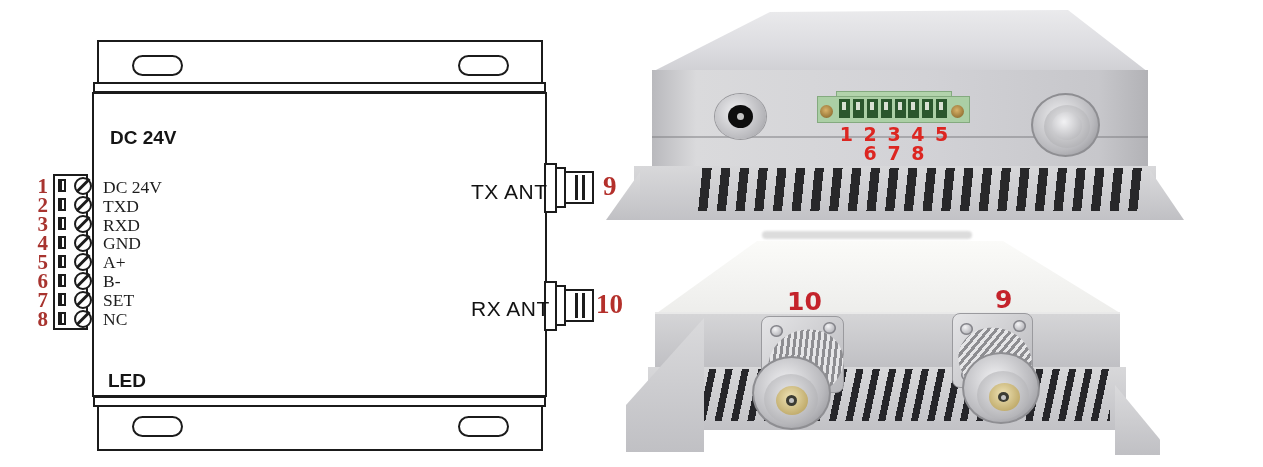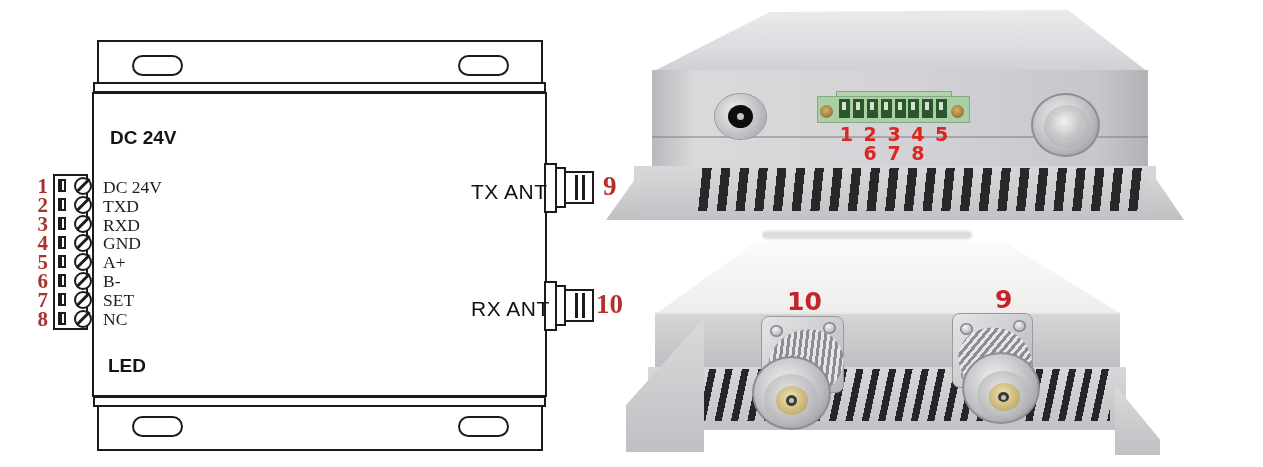--- a/index.html
+++ b/index.html
@@ -74,21 +74,21 @@
     <div class="abs ln" style="left:93px;top:82px;width:453px;height:11px"></div>
 
     <div class="abs ln" style="left:92px;top:92px;width:455px;height:305px"></div>
 
     <div class="abs ln" style="left:93px;top:396px;width:453px;height:11px"></div>
     <div class="abs ln" style="left:97px;top:405px;width:446px;height:46px"></div>
     <div class="abs slot" style="left:132px;top:416px;width:51px;height:21px"></div>
     <div class="abs slot" style="left:458px;top:416px;width:51px;height:21px"></div>
 
     <div class="abs boldsans" style="left:110px;top:127px">DC 24V</div>
-    <div class="abs boldsans" style="left:108px;top:355px">LED</div>
+    <div class="abs boldsans" style="left:108px;top:370px">LED</div>
 
     <div class="abs col numcol" style="left:22px;top:177px;width:26px;height:152px">
       <div>1</div>
       <div>2</div>
       <div>3</div>
       <div>4</div>
       <div>5</div>
       <div>6</div>
       <div>7</div>
       <div>8</div>

